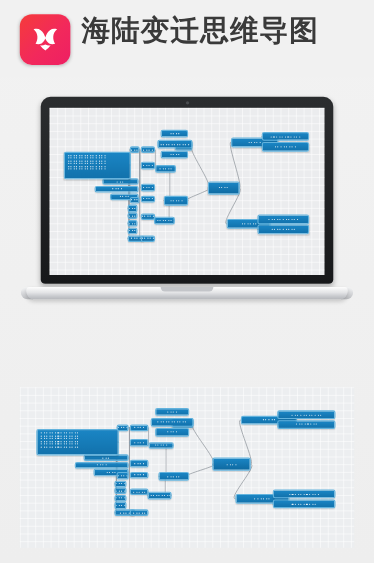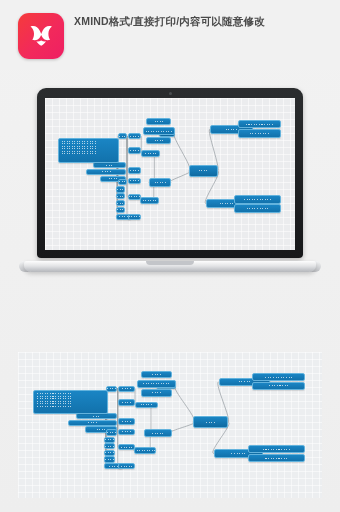--- a/index.html
+++ b/index.html
@@ -107,21 +107,21 @@
                  -2.4 1.9-3.4 4.4-3.5 6.9-0.1 2.3 0.6 4.6 1.7 6.4
                  -3.4 1.2-6.1-0.2-7.7-2.6-0.5-0.8-0.9-1.6-1.2-2.3
                  -0.3 0.7-0.7 1.5-1.2 2.3-1.6 2.4-4.3 3.8-7.7 2.6
                  1.1-1.8 1.8-4.1 1.7-6.4-0.1-2.5-1.1-5.0-3.5-6.9z" fill="#ffffff"></path>
         <path d="M18.3 28.2c1.6 2.0 3.1 3.6 4.9 4.6 1.8-1.0 3.3-2.6 4.9-4.6
                  -1.5 0.4-3.1 0.2-4.9-0.7-1.8 0.9-3.4 1.1-4.9 0.7z" fill="#ffffff"></path>
       </svg>
     </div>
 
     <div id="title-wrap">
-      <div id="sub-title">XMIND格式/直接打印/内容可以随意修改</div>
+      <div id="main-title">海陆变迁思维导图</div>
     </div>
   </div>
 
   <div id="laptop">
     <div id="lid">
       <div id="camera"></div>
       <div id="screen">
         <div class="grid"></div>
         <div class="map" id="map-top">
           <svg id="svg-top" viewBox="0 0 250 152">

